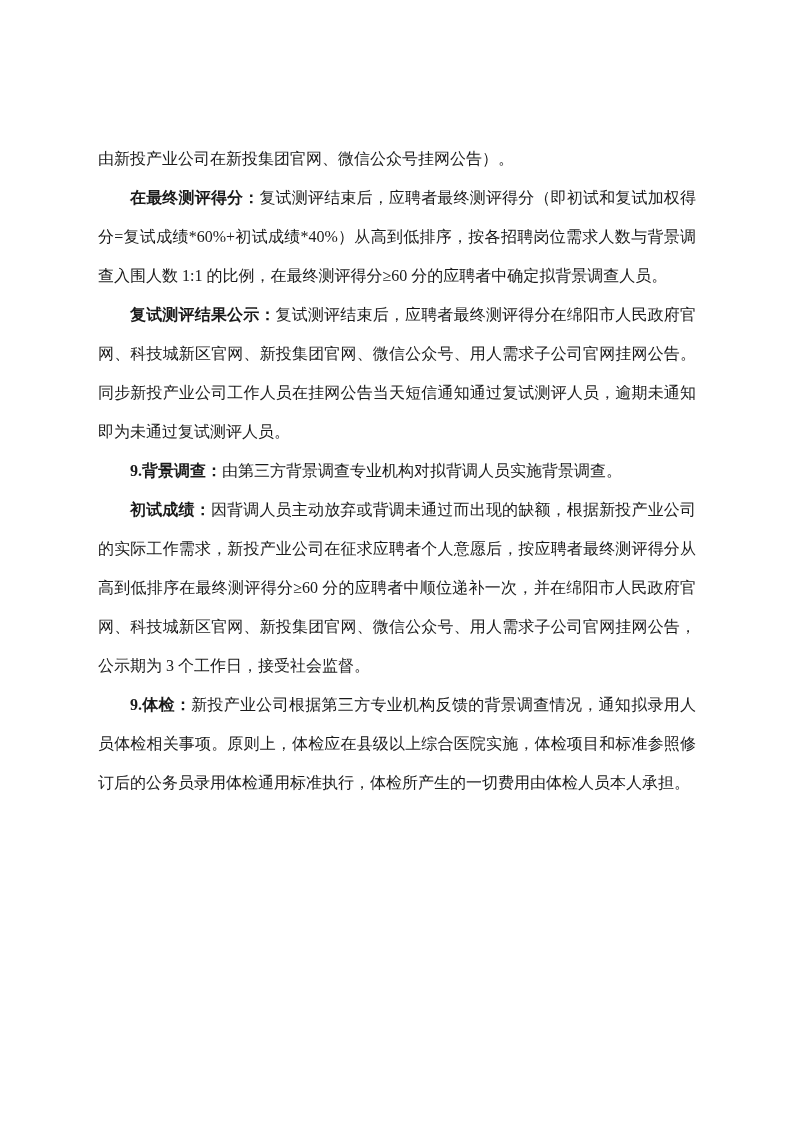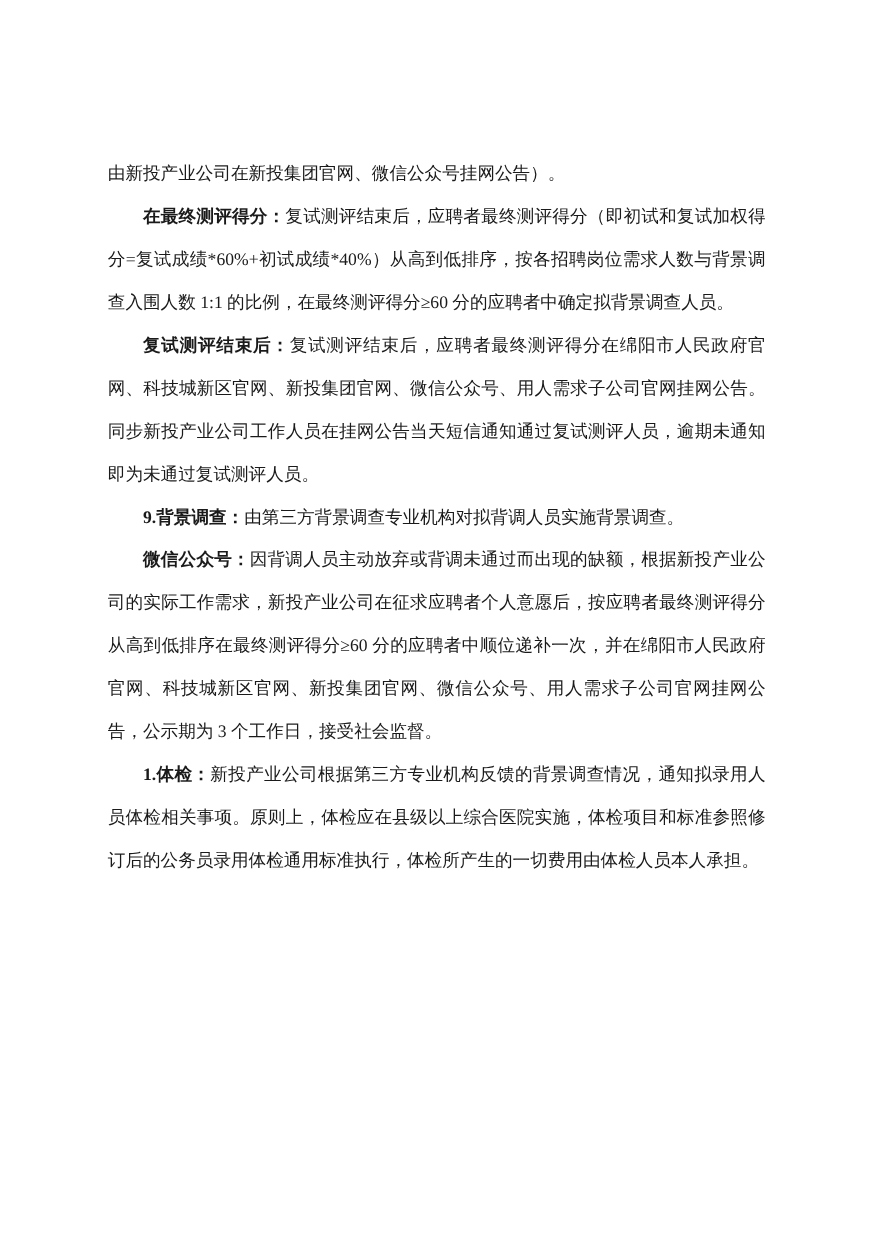--- a/index.html
+++ b/index.html
@@ -39,22 +39,22 @@
 </head>
 <body>
 
 <div class="page">
   <div class="content">
 
     <p><span>由新投产业公司在新投集团官网、微信公众号挂网公告）。</span></p>
 
     <p class="indent"><span class="lead">在最终测评得分：</span><span>复试测评结束后，应聘者最终测评得分（即初试和复试加权得分=复试成绩*60%+初试成绩*40%）从高到低排序，按各招聘岗位需求人数与背景调查入围人数 1:1 的比例，在最终测评得分≥60 分的应聘者中确定拟背景调查人员。</span></p>
 
-    <p class="indent"><span class="lead">复试测评结束后：</span><span>复试测评结束后，应聘者最终测评得分在绵阳市人民政府官网、科技城新区官网、新投集团官网、微信公众号、用人需求子公司官网挂网公告。同步新投产业公司工作人员在挂网公告当天短信通知通过复试测评人员，逾期未通知即为未通过复试测评人员。</span></p>
+    <p class="indent"><span class="lead">复试测评结果公示：</span><span>复试测评结束后，应聘者最终测评得分在绵阳市人民政府官网、科技城新区官网、新投集团官网、微信公众号、用人需求子公司官网挂网公告。同步新投产业公司工作人员在挂网公告当天短信通知通过复试测评人员，逾期未通知即为未通过复试测评人员。</span></p>
 
     <p class="indent"><span class="lead">9.背景调查：</span><span>由第三方背景调查专业机构对拟背调人员实施背景调查。</span></p>
 
-    <p class="indent"><span class="lead">微信公众号：</span><span>因背调人员主动放弃或背调未通过而出现的缺额，根据新投产业公司的实际工作需求，新投产业公司在征求应聘者个人意愿后，按应聘者最终测评得分从高到低排序在最终测评得分≥60 分的应聘者中顺位递补一次，并在绵阳市人民政府官网、科技城新区官网、新投集团官网、微信公众号、用人需求子公司官网挂网公告，公示期为 3 个工作日，接受社会监督。</span></p>
+    <p class="indent"><span class="lead">初试成绩：</span><span>因背调人员主动放弃或背调未通过而出现的缺额，根据新投产业公司的实际工作需求，新投产业公司在征求应聘者个人意愿后，按应聘者最终测评得分从高到低排序在最终测评得分≥60 分的应聘者中顺位递补一次，并在绵阳市人民政府官网、科技城新区官网、新投集团官网、微信公众号、用人需求子公司官网挂网公告，公示期为 3 个工作日，接受社会监督。</span></p>
 
-    <p class="indent"><span class="lead">1.体检：</span><span>新投产业公司根据第三方专业机构反馈的背景调查情况，通知拟录用人员体检相关事项。原则上，体检应在县级以上综合医院实施，体检项目和标准参照修订后的公务员录用体检通用标准执行，体检所产生的一切费用由体检人员本人承担。</span></p>
+    <p class="indent"><span class="lead">9.体检：</span><span>新投产业公司根据第三方专业机构反馈的背景调查情况，通知拟录用人员体检相关事项。原则上，体检应在县级以上综合医院实施，体检项目和标准参照修订后的公务员录用体检通用标准执行，体检所产生的一切费用由体检人员本人承担。</span></p>
 
   </div>
 </div>
 
 </body></html>

